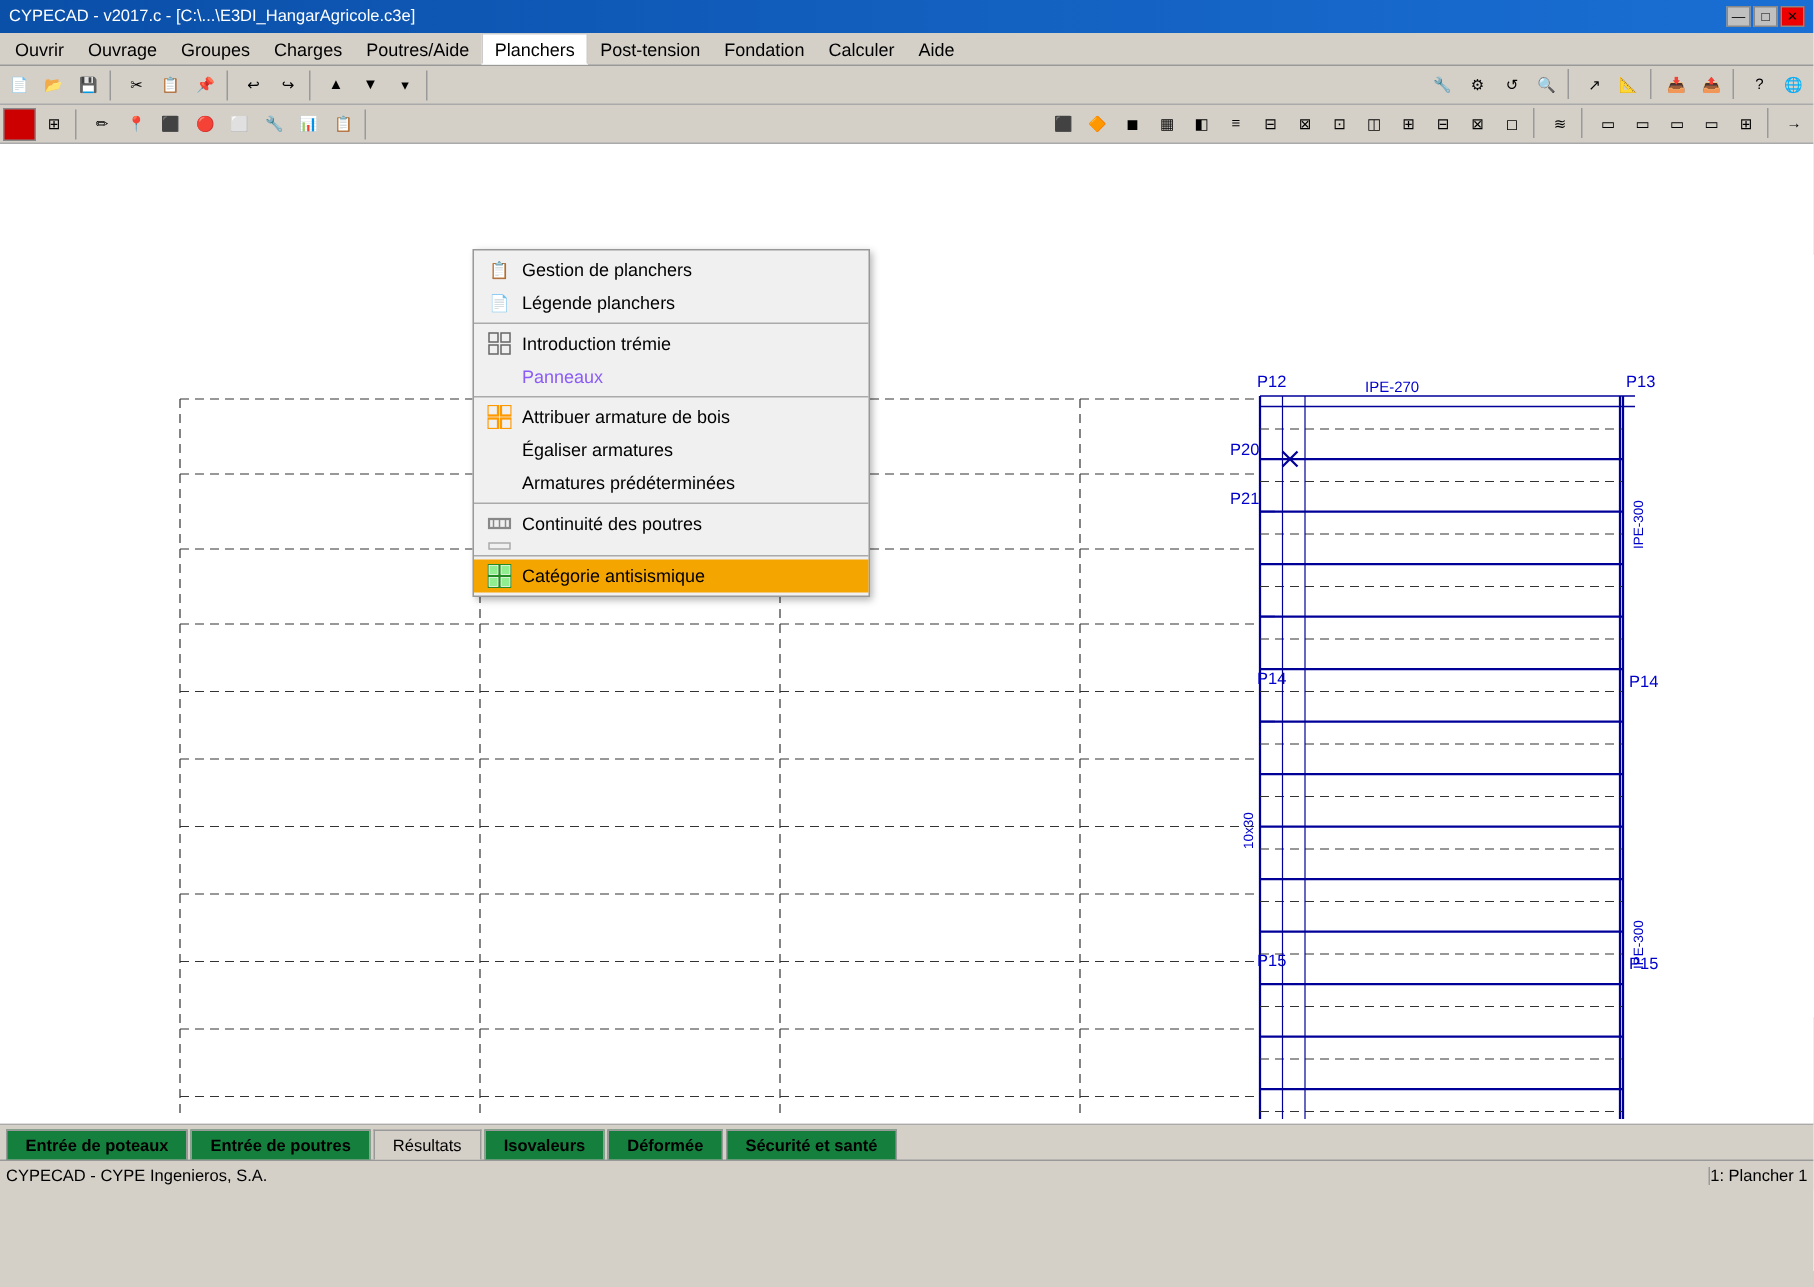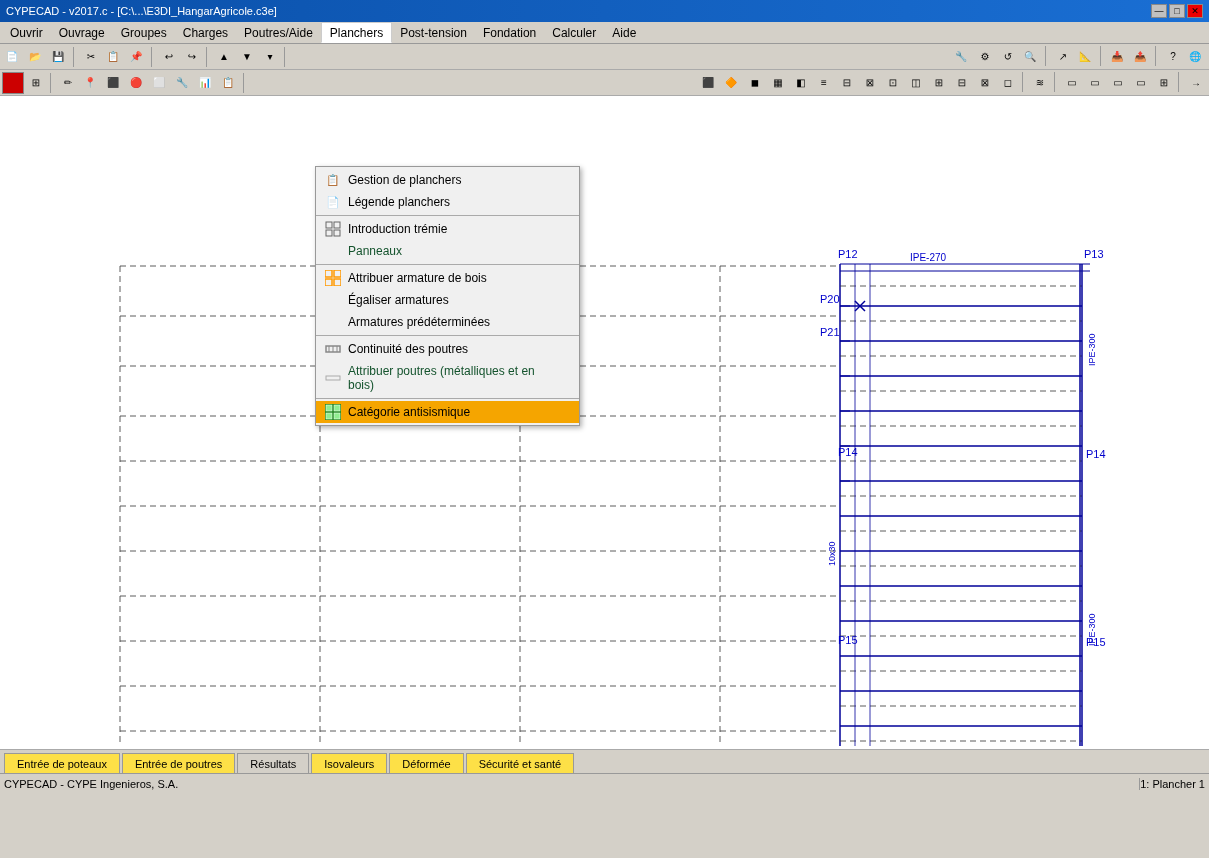--- a/index.html
+++ b/index.html
@@ -110,21 +110,21 @@
     .dd-item {
       padding: 4px 20px 4px 32px;
       cursor: pointer;
       display: flex;
       align-items: center;
       gap: 6px;
       font-size: 12px;
       position: relative;
     }
     .dd-item.highlighted { background: #f5a500; color: black; }
-    .dd-item.disabled { color: #14532d; cursor: default; }
+    .dd-item.disabled { color: #8b5cf6; cursor: default; }
     .dd-sep { height: 1px; background: #aaa; margin: 2px 0; }
     .dd-icon {
       width: 18px; height: 18px;
       position: absolute; left: 8px;
       display: flex; align-items: center; justify-content: center;
       font-size: 11px;
     }
 
     
     .menu-item.planchers-active {
@@ -151,26 +151,26 @@
       height: 24px;
       display: flex;
       align-items: flex-end;
       padding: 0 4px;
       border-top: 1px solid #aaa;
     }
     .tab {
       padding: 2px 12px;
       border: 1px solid #999;
       border-bottom: none;
-      background: #fde047;
+      background: #15803d;
       cursor: pointer;
       font-size: 11px;
       margin-right: 2px;
       height: 20px;
-      display: flex; align-items: center;
+      display: flex; align-items: center; font-weight: bold;
     }
     .tab.active {
       background: #d4d0c8;
       font-weight: normal;
     }
 
     
     .cad-svg {
       width: 100%; height: 100%;
     }
@@ -498,21 +498,20 @@
       </span>
       <span>Continuité des poutres</span>
     </div>
 
     <div class="dd-item disabled">
       <span class="dd-icon">
         <svg width="16" height="16" viewBox="0 0 16 16">
           <rect x="1" y="6" width="14" height="4" fill="none" stroke="#aaa" stroke-width="1"></rect>
         </svg>
       </span>
-      <span>Attribuer poutres (métalliques et en bois)</span>
     </div>
     <div class="dd-sep"></div>
 
     <div class="dd-item highlighted">
       <span class="dd-icon">
         <svg width="16" height="16" viewBox="0 0 16 16">
           <rect x="0" y="0" width="16" height="16" fill="#228B22"></rect>
           <rect x="1" y="1" width="6" height="6" fill="#90EE90" stroke="white" stroke-width="0.5"></rect>
           <rect x="9" y="1" width="6" height="6" fill="#90EE90" stroke="white" stroke-width="0.5"></rect>
           <rect x="1" y="9" width="6" height="6" fill="#90EE90" stroke="white" stroke-width="0.5"></rect>

